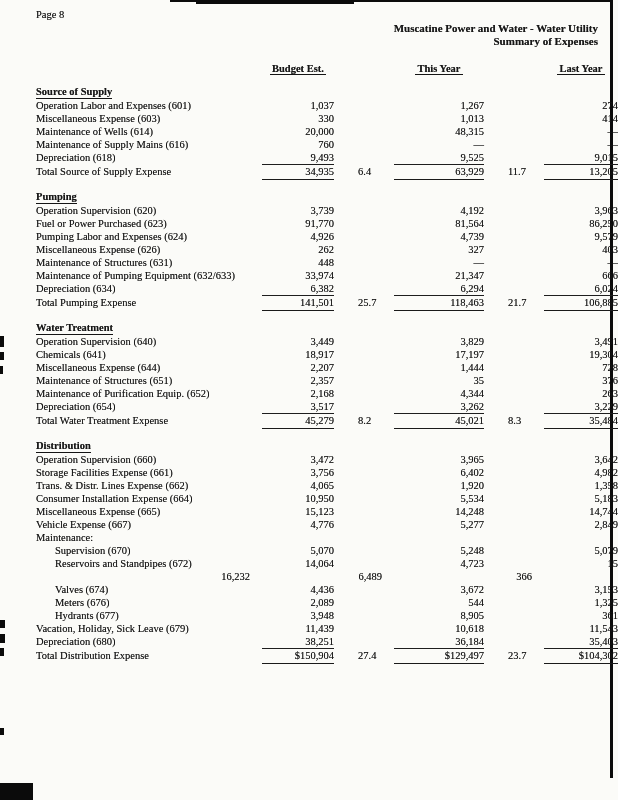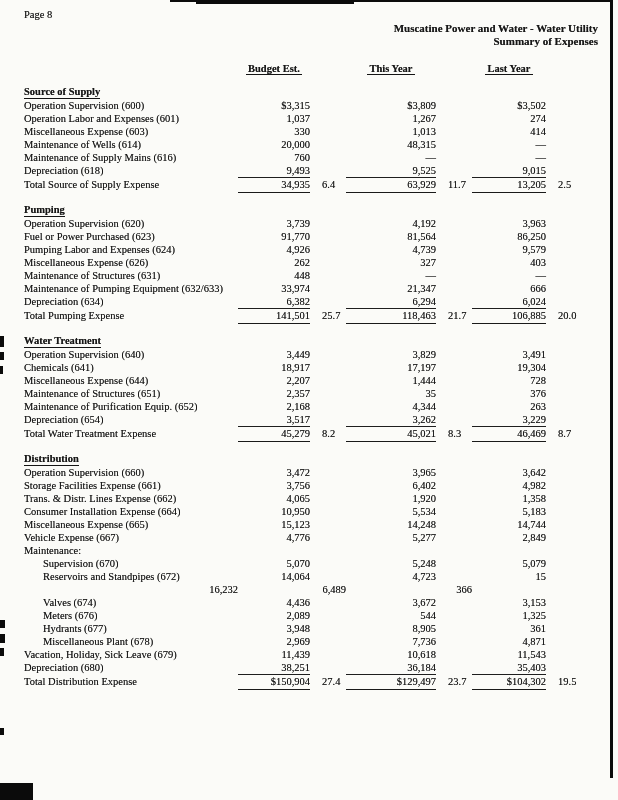--- a/index.html
+++ b/index.html
@@ -2,32 +2,32 @@
 <html><head>
 <meta charset="utf-8">
 <style>
   html,body{margin:0;padding:0;}
   body{
     width:618px;height:800px;position:relative;overflow:hidden;
     background:#fbfbf8;
     font-family:"Liberation Serif", serif;
     color:#171717;
   }
-  .page{position:absolute;inset:0;padding:8px 20px 0 24px;}
+  .page{position:absolute;inset:0;padding:8px 20px 0 36px;}
   .content{filter:blur(0.25px);}
   .content, .content *{text-shadow:0 0 0.5px rgba(10,10,10,0.6);}
 
   .page-label{font-size:10.5px;line-height:13px;}
   .title-block{text-align:right;margin-top:1px;}
   .title-block div{font-size:11px;font-weight:bold;line-height:12.5px;}
 
   .grid-row{
     display:grid;
     grid-template-columns:214px 72px 36px 90px 36px 74px 40px;
-    font-size:10.5px;line-height:13px;
+    font-size:10.5px;line-height:13px;gap:12px;
   }
   .hdr-row{margin-top:15px;}
   .hdr-row .num{text-align:center;}
   .colhead{font-weight:bold;border-bottom:1.2px solid #141414;padding:0 2px 0 2px;}
 
   .lbl{text-align:left;white-space:nowrap;overflow:hidden;}
   .lbl.indent{padding-left:19px;}
   .sec-title{font-weight:bold;border-bottom:1.2px solid #141414;display:inline-block;}
   .num{text-align:right;white-space:nowrap;}
   .pct{text-align:left;padding-left:12px;white-space:nowrap;}
@@ -78,29 +78,20 @@
           <div class="grid-row">
             <div class="lbl"><span class="sec-title">Source of Supply</span></div>
             <div class="num"></div>
             <div class="pct"></div>
             <div class="num"></div>
             <div class="pct"></div>
             <div class="num"></div>
             <div class="pct"></div>
           </div>
           <div class="grid-row">
-            <div class="lbl">Operation Supervision (600)</div>
-            <div class="num">$3,315</div>
-            <div class="pct"></div>
-            <div class="num">$3,809</div>
-            <div class="pct"></div>
-            <div class="num">$3,502</div>
-            <div class="pct"></div>
-          </div>
-          <div class="grid-row">
             <div class="lbl">Operation Labor and Expenses (601)</div>
             <div class="num">1,037</div>
             <div class="pct"></div>
             <div class="num">1,267</div>
             <div class="pct"></div>
             <div class="num">274</div>
             <div class="pct"></div>
           </div>
           <div class="grid-row">
             <div class="lbl">Miscellaneous Expense (603)</div>
@@ -294,21 +285,21 @@
             <div class="pct"></div>
             <div class="num rule">3,229</div>
             <div class="pct"></div>
           </div>
           <div class="grid-row total-row">
             <div class="lbl">Total Water Treatment Expense</div>
             <div class="num rule">45,279</div>
             <div class="pct">8.2</div>
             <div class="num rule">45,021</div>
             <div class="pct">8.3</div>
-            <div class="num rule">46,469</div>
+            <div class="num rule">35,484</div>
             <div class="pct">8.7</div>
           </div>
         </div>
         <div class="section-wrap section">
           <div class="grid-row">
             <div class="lbl"><span class="sec-title">Distribution</span></div>
             <div class="num"></div>
             <div class="pct"></div>
             <div class="num"></div>
             <div class="pct"></div>
@@ -422,29 +413,20 @@
             <div class="num">1,325</div>
             <div class="pct"></div>
           </div>
           <div class="grid-row">
             <div class="lbl indent">Hydrants (677)</div>
             <div class="num">3,948</div>
             <div class="pct"></div>
             <div class="num">8,905</div>
             <div class="pct"></div>
             <div class="num">361</div>
-            <div class="pct"></div>
-          </div>
-          <div class="grid-row">
-            <div class="lbl indent">Miscellaneous Plant (678)</div>
-            <div class="num">2,969</div>
-            <div class="pct"></div>
-            <div class="num">7,736</div>
-            <div class="pct"></div>
-            <div class="num">4,871</div>
             <div class="pct"></div>
           </div>
           <div class="grid-row">
             <div class="lbl">Vacation, Holiday, Sick Leave (679)</div>
             <div class="num">11,439</div>
             <div class="pct"></div>
             <div class="num">10,618</div>
             <div class="pct"></div>
             <div class="num">11,543</div>
             <div class="pct"></div>

